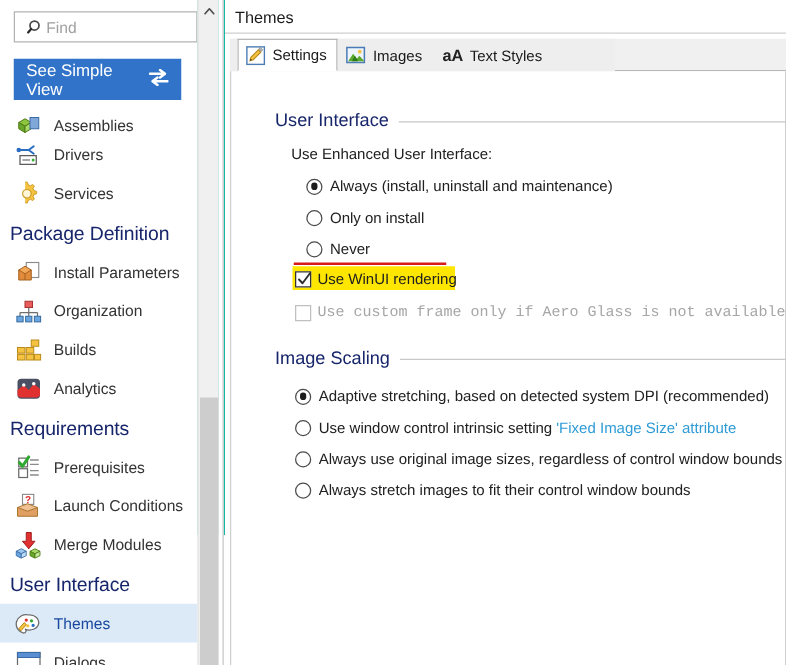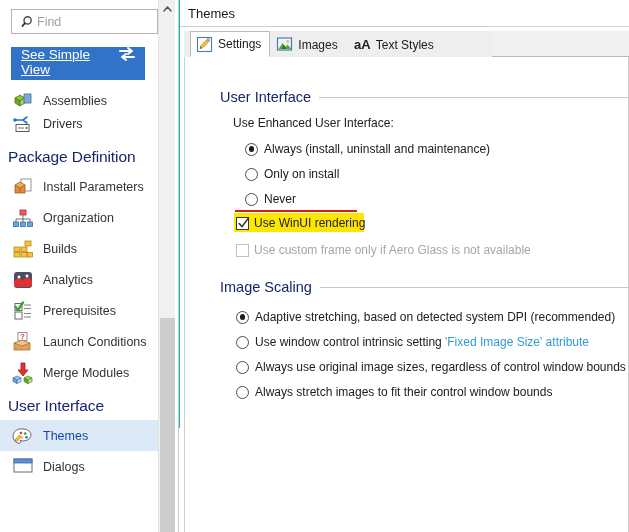--- a/index.html
+++ b/index.html
@@ -43,26 +43,25 @@
     width: 110px; padding: 0; margin: 0;
   }
   #find-input::placeholder { color: #a0a0a0; }
 
   #simple-view-btn {
     position: absolute; left: 11px; top: 47px;
     width: 134px; height: 33px;
     background: #3173c8;
     color: #ffffff;
     font-size: 13.5px;
-    display: flex; 
+    display: flex; align-items: center;
     padding: 0 10px;
     box-sizing: border-box;
     cursor: pointer;
     justify-content: space-between;
-    text-decoration: underline;
   }
   #simple-view-btn .swap-ico { font-size: 15px; font-weight: bold; }
 
   .nav-list {
     position: absolute; left: 0; top: 84px;
     width: 158px;
   }
   .nav-group {
     font-size: 15.5px;
     color: #17256b;
@@ -303,20 +302,29 @@
             <path d="M3 7 H11 M11 7 L15 4 M11 7 L15 10" fill="none" stroke="#2a6fc4" stroke-width="1.6" stroke-linecap="round"></path>
             <circle cx="3" cy="7" r="1.8" fill="#2a6fc4"></circle>
             <rect x="4" y="11.5" width="13" height="7" fill="#ffffff" stroke="#5a5a5a" stroke-width="1"></rect>
             <line x1="6" y1="15" x2="12" y2="15" stroke="#8a8a8a" stroke-width="1.2"></line>
             <circle cx="14.5" cy="15" r="1.2" fill="#34b233"></circle>
           </svg>
         </span>
         <span class="lbl">Drivers</span>
       </div>
 
+      <div class="nav-item">
+        <span class="ico">
+          <svg width="22" height="22" viewBox="0 0 22 22">
+            <path d="M11 3 l2 0 .6 2.2 2 .9 2-1.1 1.4 1.4 -1.1 2 .9 2 2.2 .6 0 2 -2.2 .6 -.9 2 1.1 2 -1.4 1.4 -2 -1.1 -2 .9 -.6 2.2 -2 0" transform="translate(-2,-1) scale(0.92)" fill="#f5c242" stroke="#c99a1e" stroke-width="0.8"></path>
+            <circle cx="9.5" cy="11" r="3.4" fill="#fff6d8" stroke="#c99a1e" stroke-width="0.9"></circle>
+          </svg>
+        </span>
+        <span class="lbl">Services</span>
+      </div>
 
       <div class="nav-group">Package Definition</div>
 
       <div class="nav-item">
         <span class="ico">
           <svg width="22" height="22" viewBox="0 0 22 22">
             <rect x="9" y="3" width="10" height="12" fill="#ffffff" stroke="#8a8a8a" stroke-width="0.9"></rect>
             <path d="M3 9 h10 v8 h-10 z" fill="#e08c3c" stroke="#a8611f" stroke-width="0.8"></path>
             <path d="M3 9 l5 -3 l5 3 l-5 3 z" fill="#f2a95c" stroke="#a8611f" stroke-width="0.8"></path>
             <line x1="8" y1="12" x2="8" y2="17" stroke="#a8611f" stroke-width="0.8"></line>
@@ -359,20 +367,21 @@
           <svg width="22" height="22" viewBox="0 0 22 22">
             <rect x="2" y="3" width="18" height="16" rx="3" fill="#4a4f63"></rect>
             <path d="M2 12 l5 -4 l4 4 l4 -5 l5 4 v4 a3 3 0 0 1 -3 3 h-12 a3 3 0 0 1 -3 -3 z" fill="#e03030"></path>
             <circle cx="7" cy="8" r="1.4" fill="#ffffff"></circle>
             <circle cx="15" cy="7" r="1.4" fill="#ffffff"></circle>
           </svg>
         </span>
         <span class="lbl">Analytics</span>
       </div>
 
+      <div class="nav-group">Requirements</div>
 
       <div class="nav-item">
         <span class="ico">
           <svg width="22" height="22" viewBox="0 0 22 22">
             <rect x="3" y="3.5" width="7" height="7" fill="#ffffff" stroke="#6a6a6a" stroke-width="1"></rect>
             <rect x="3" y="12" width="7" height="7" fill="#ffffff" stroke="#6a6a6a" stroke-width="1"></rect>
             <path d="M3.5 7 l2.5 3 l5 -7.5" fill="none" stroke="#2fa82f" stroke-width="2.4" stroke-linecap="round" stroke-linejoin="round"></path>
             <line x1="12" y1="5" x2="19" y2="5" stroke="#8a8a8a" stroke-width="1.1"></line>
             <line x1="12" y1="8.5" x2="19" y2="8.5" stroke="#8a8a8a" stroke-width="1.1"></line>
             <line x1="12" y1="13.5" x2="19" y2="13.5" stroke="#8a8a8a" stroke-width="1.1"></line>
@@ -519,21 +528,21 @@
         <span style="position:absolute; left:-2px; top:-3px; width:130px; height:19px; background:#ffe600; z-index:0;"></span>
         <span style="position:absolute; left:-1px; top:-6px; width:122px; height:2px; background:#d61919; z-index:2;"></span>
         <span class="checkbox checked" style="z-index:1;">
           <svg width="13" height="13" viewBox="0 0 13 13">
             <path d="M2.2 6.6 L5 9.6 L11 1.6" fill="none" stroke="#2d2d2d" stroke-width="1.5" stroke-linecap="round" stroke-linejoin="round"></path>
           </svg>
         </span>
         <span style="position:relative; z-index:1;">Use WinUI rendering</span>
       </div>
 
-      <div class="opt-row disabled" style="left:51px; top:186px;">
+      <div class="opt-row disabled" style="left:51px; top:186px;font-family:Liberation Mono, monospace;">
         <span class="checkbox disabled"></span>
         <span>Use custom frame only if Aero Glass is not available</span>
       </div>
 
       <div class="group-header" style="left:35px; top:222px;">
         <span class="g-title">Image Scaling</span>
         <span class="g-rule"></span>
       </div>
 
       <div class="opt-row" style="left:51px; top:253px;">

